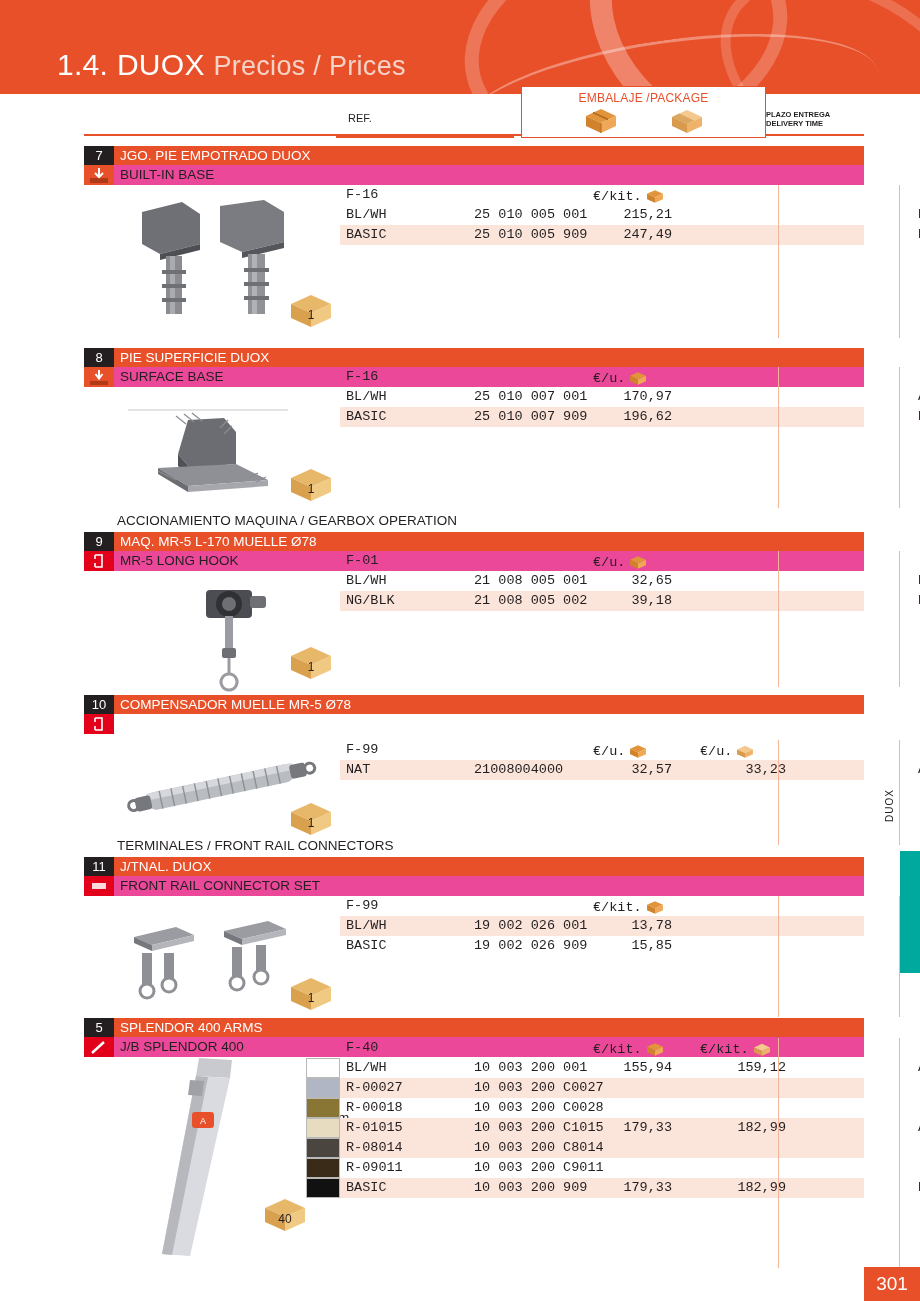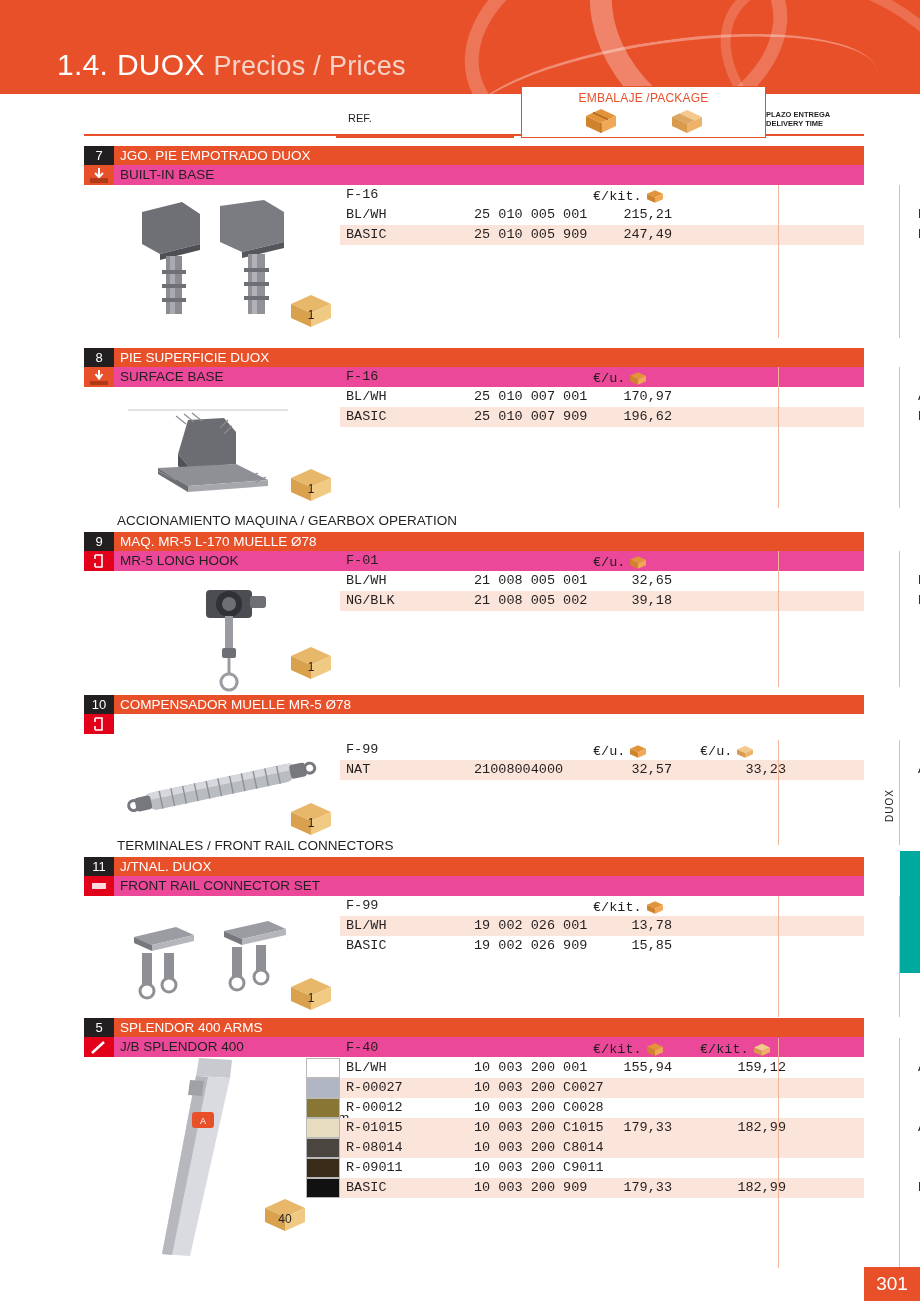--- a/index.html
+++ b/index.html
@@ -577,21 +577,21 @@
       <span class="c-zone">A</span>
     </div>
     <div class="row alt">
       <span class="c-desc">R-00027</span>
       <span class="c-ref">10 003 200 C0027</span>
       <span class="c-p1"></span>
       <span class="c-p2"></span>
       <span class="c-zone"></span>
     </div>
     <div class="row">
-      <span class="c-desc">R-00012</span>
+      <span class="c-desc">R-00018</span>
       <span class="c-ref">10 003 200 C0028</span>
       <span class="c-p1"></span>
       <span class="c-p2"></span>
       <span class="c-zone"></span>
     </div>
     <div class="row alt">
       <span class="c-desc">R-01015</span>
       <span class="c-ref">10 003 200 C1015</span>
       <span class="c-p1">179,33</span>
       <span class="c-p2">182,99</span>

